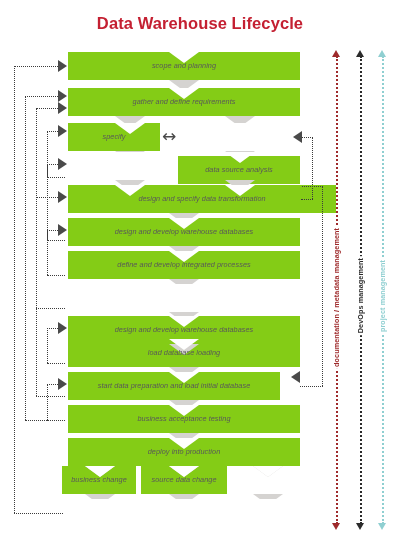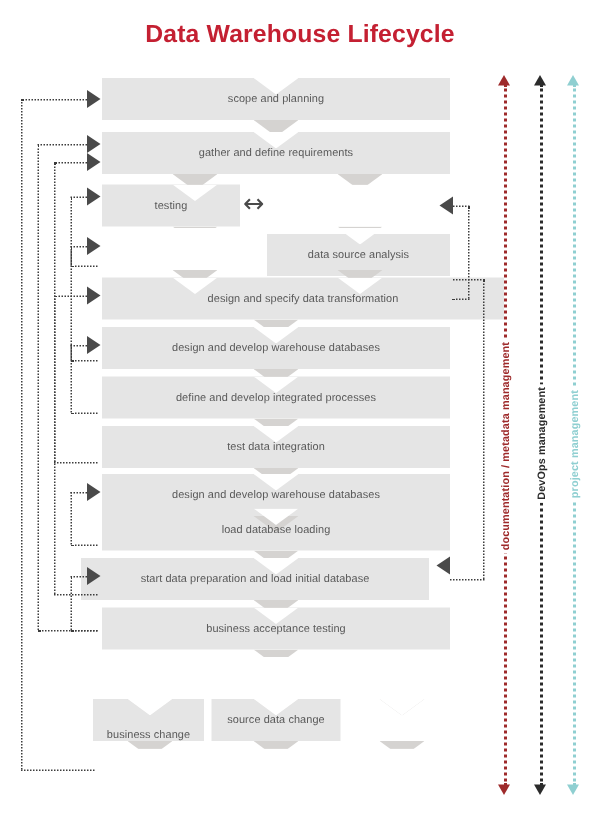--- a/index.html
+++ b/index.html
@@ -18,30 +18,31 @@
     text-align: center;
     font-size: 16.5px;
     font-weight: bold;
     color: #c42032;
     letter-spacing: 0.1px;
   }
 
   
   .chev {
     position: absolute;
-    background: #e5e5e5;
+    background: #84cc16;
     color: #595959;
     font-size: 7.3px;
     display: flex;
     align-items: center;
     justify-content: center;
     text-align: center;
     line-height: 1.15;
     letter-spacing: 0.05px;
     padding: 0 4px;
+    font-style: italic;
   }
   .chev span { position: relative; z-index: 3; }
 
   
   .notch {
     position: absolute;
     width: 30px; height: 11px;
     background: #ffffff;
     clip-path: polygon(0 0, 50% 100%, 100% 0);
     z-index: 2;
@@ -141,21 +142,21 @@
   <div class="tip" style="left:169px; top:80px;"></div>
 
   <div class="chev" style="left:68px; top:88px; width:232px; height:28px;">
     <span>gather and define requirements</span>
   </div>
   <div class="notch" style="left:169px; top:88px;"></div>
   <div class="tip" style="left:115px; top:116px;"></div>
   <div class="tip" style="left:225px; top:116px;"></div>
 
   <div class="chev" style="left:68px; top:123px; width:92px; height:28px;">
-    <span>testing</span>
+    <span>specify</span>
   </div>
   <div class="notch" style="left:115px; top:123px;"></div>
   <div class="tip" style="left:115px; top:151px;"></div>
 
   <div class="chev" style="left:178px; top:123px; width:122px; height:28px;margin-top:33px;">
     <span>data source analysis</span>
   </div>
   <div class="notch" style="left:225px; top:123px;"></div>
   <div class="tip" style="left:225px; top:151px;"></div>
 
@@ -180,56 +181,56 @@
   </div>
   <div class="notch" style="left:169px; top:218px;"></div>
   <div class="tip" style="left:169px; top:246px;"></div>
 
   <div class="chev" style="left:68px; top:251px; width:232px; height:28px;">
     <span>define and develop integrated processes</span>
   </div>
   <div class="notch" style="left:169px; top:251px;"></div>
   <div class="tip" style="left:169px; top:279px;"></div>
 
-  <div class="chev" style="left:68px; top:284px; width:232px; height:28px;">
-    <span>test data integration</span>
-  </div>
   <div class="notch" style="left:169px; top:284px;"></div>
   <div class="tip" style="left:169px; top:312px;"></div>
 
   <div class="chev" style="left:68px; top:316px; width:232px; height:28px;">
     <span>design and develop warehouse databases</span>
   </div>
   <div class="notch" style="left:169px; top:316px;"></div>
   <div class="tip" style="left:169px; top:344px;"></div>
 
   <div class="chev" style="left:68px; top:339px; width:232px; height:28px;">
     <span>load database loading</span>
   </div>
   <div class="notch" style="left:169px; top:339px;"></div>
   <div class="tip" style="left:169px; top:367px;"></div>
 
-  <div class="chev" style="left:54px; top:372px; width:232px; height:28px;">
+  <div class="chev" style="left:68px; top:372px; width:212px; height:28px;">
     <span>start data preparation and load initial database</span>
   </div>
   <div class="notch" style="left:169px; top:372px;"></div>
   <div class="tip" style="left:169px; top:400px;"></div>
 
   <div class="chev" style="left:68px; top:405px; width:232px; height:28px;">
     <span>business acceptance testing</span>
   </div>
   <div class="notch" style="left:169px; top:405px;"></div>
   <div class="tip" style="left:169px; top:433px;"></div>
 
+  <div class="chev" style="left:68px; top:438px; width:232px; height:28px;">
+    <span>deploy into production</span>
+  </div>
   <div class="notch" style="left:169px; top:438px;"></div>
   <div class="tip" style="left:85px;  top:466px;"></div>
   <div class="tip" style="left:169px; top:466px;"></div>
   <div class="tip" style="left:253px; top:466px;"></div>
 
-  <div class="chev" style="left:62px; top:466px; width:74px; height:28px;align-items:flex-end;">
+  <div class="chev" style="left:62px; top:466px; width:74px; height:28px;">
     <span>business change</span>
   </div>
   <div class="notch" style="left:85px; top:466px;"></div>
   <div class="tip" style="left:85px; top:494px;"></div>
 
   <div class="chev" style="left:141px; top:466px; width:86px; height:28px;">
     <span>source data change</span>
   </div>
   <div class="notch" style="left:169px; top:466px;"></div>
   <div class="tip" style="left:169px; top:494px;"></div>

